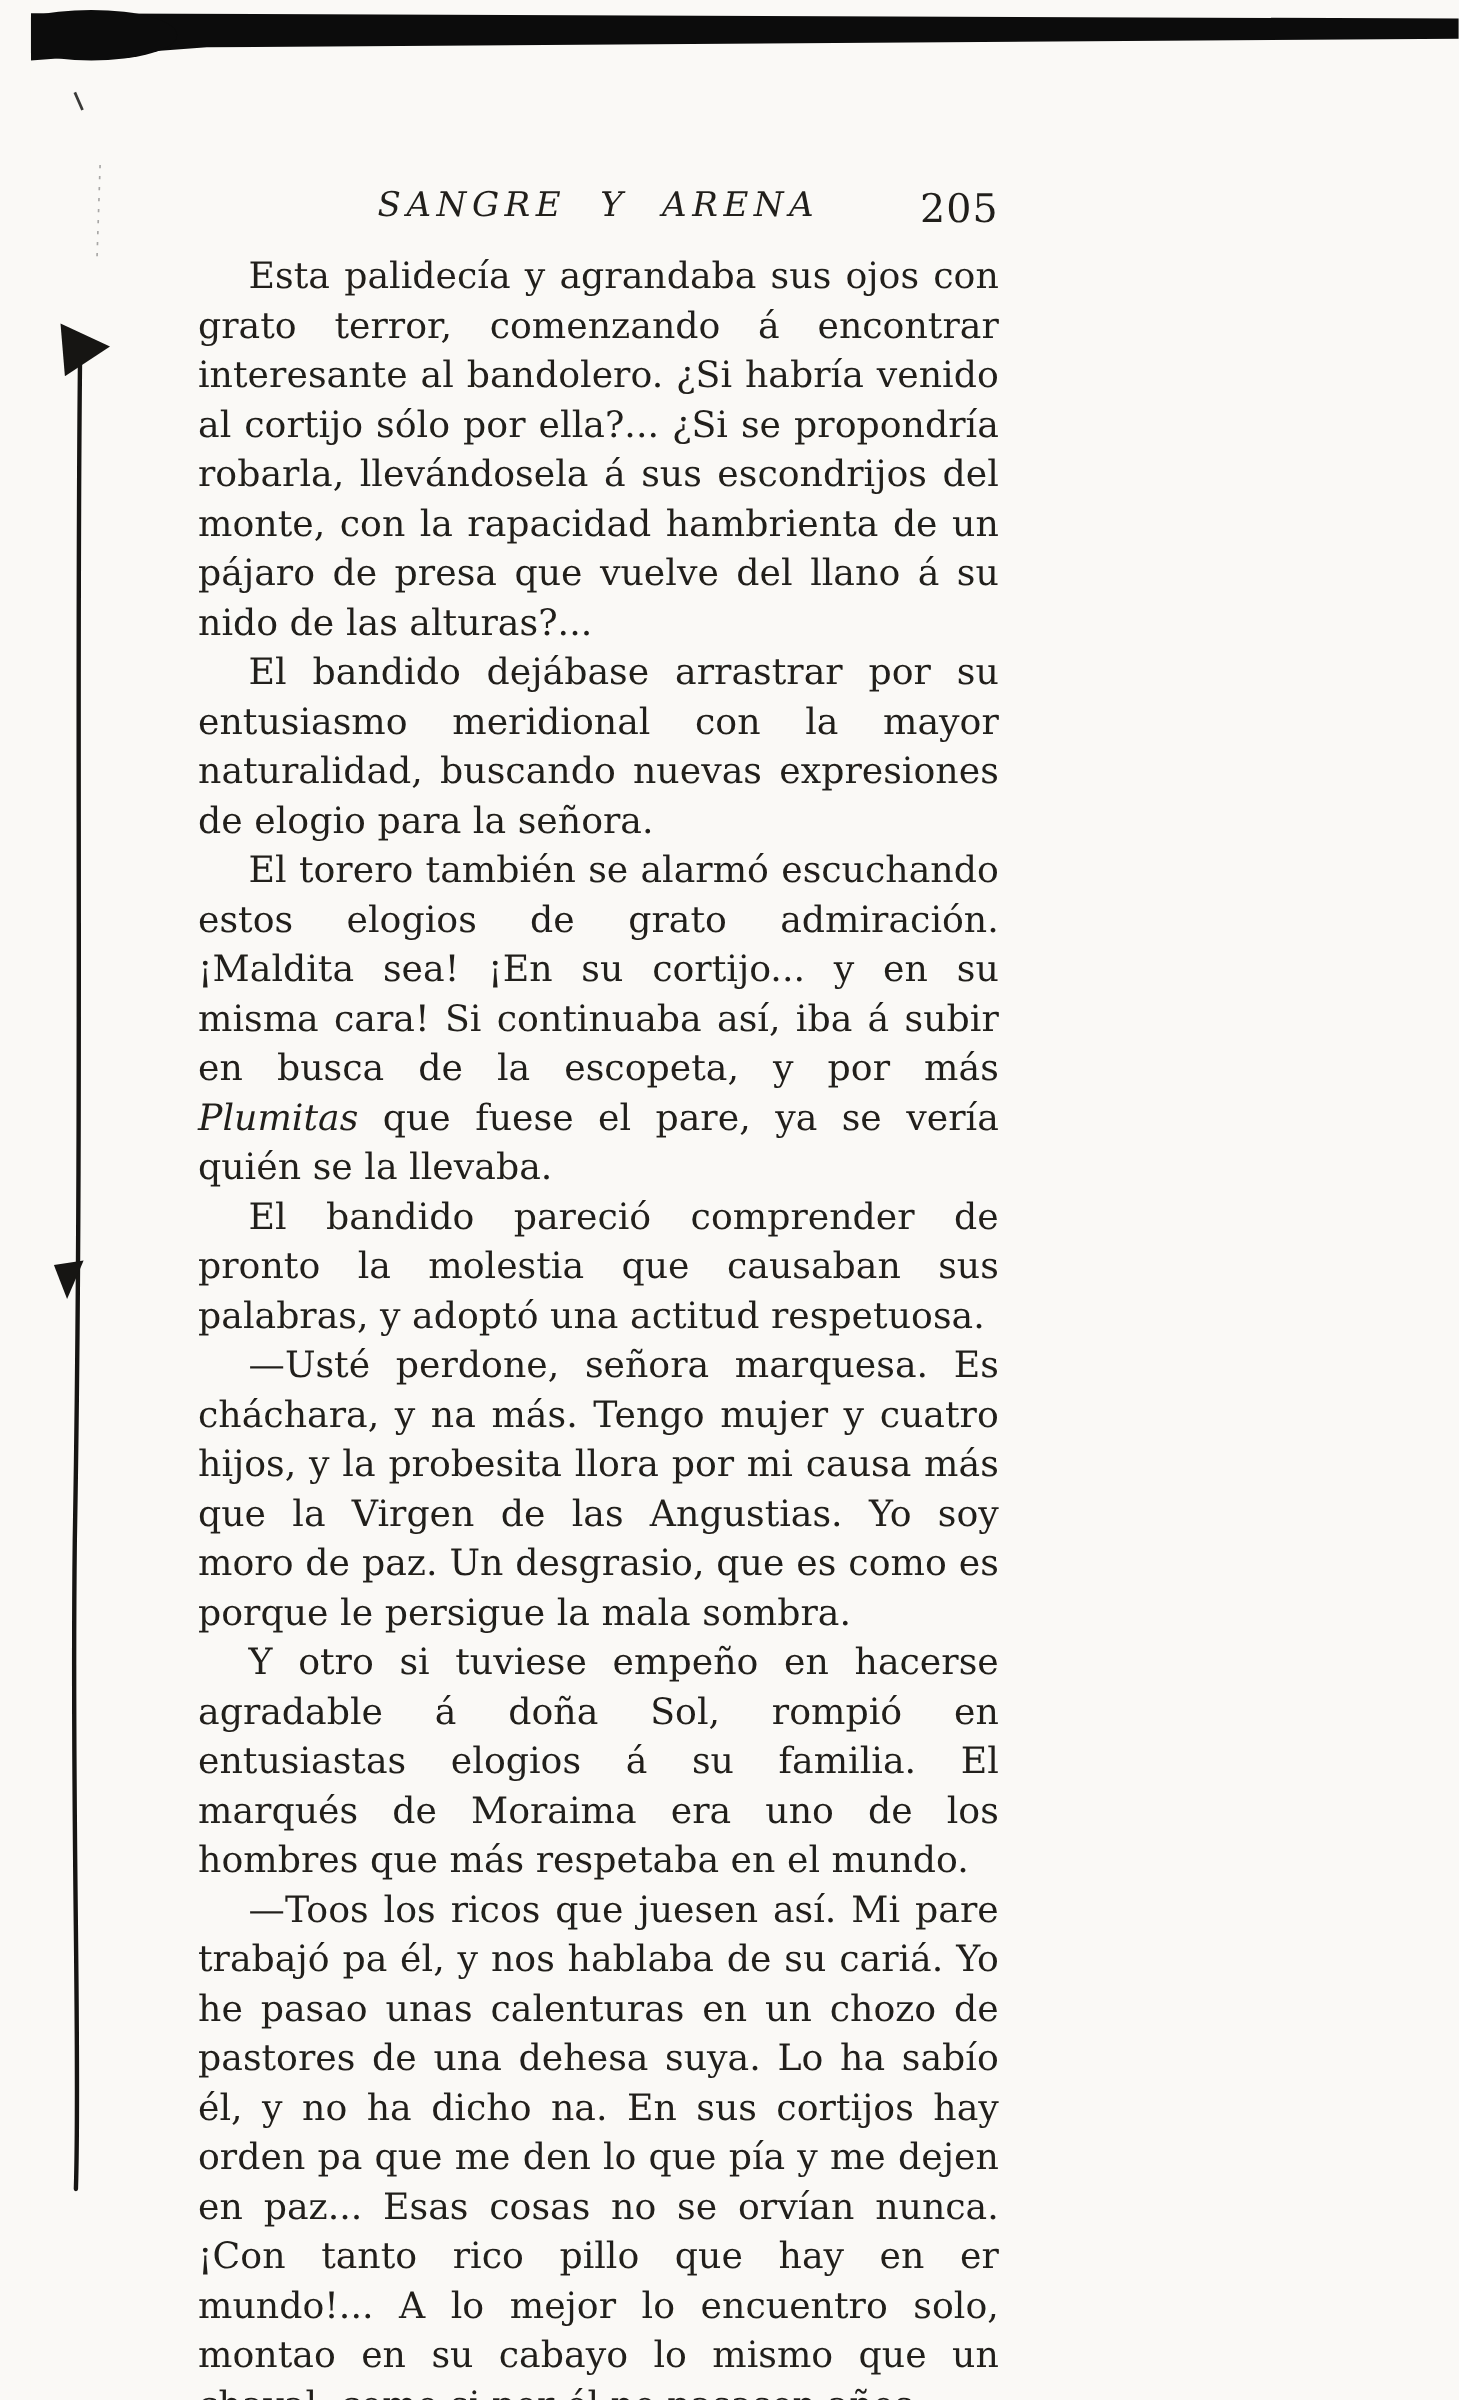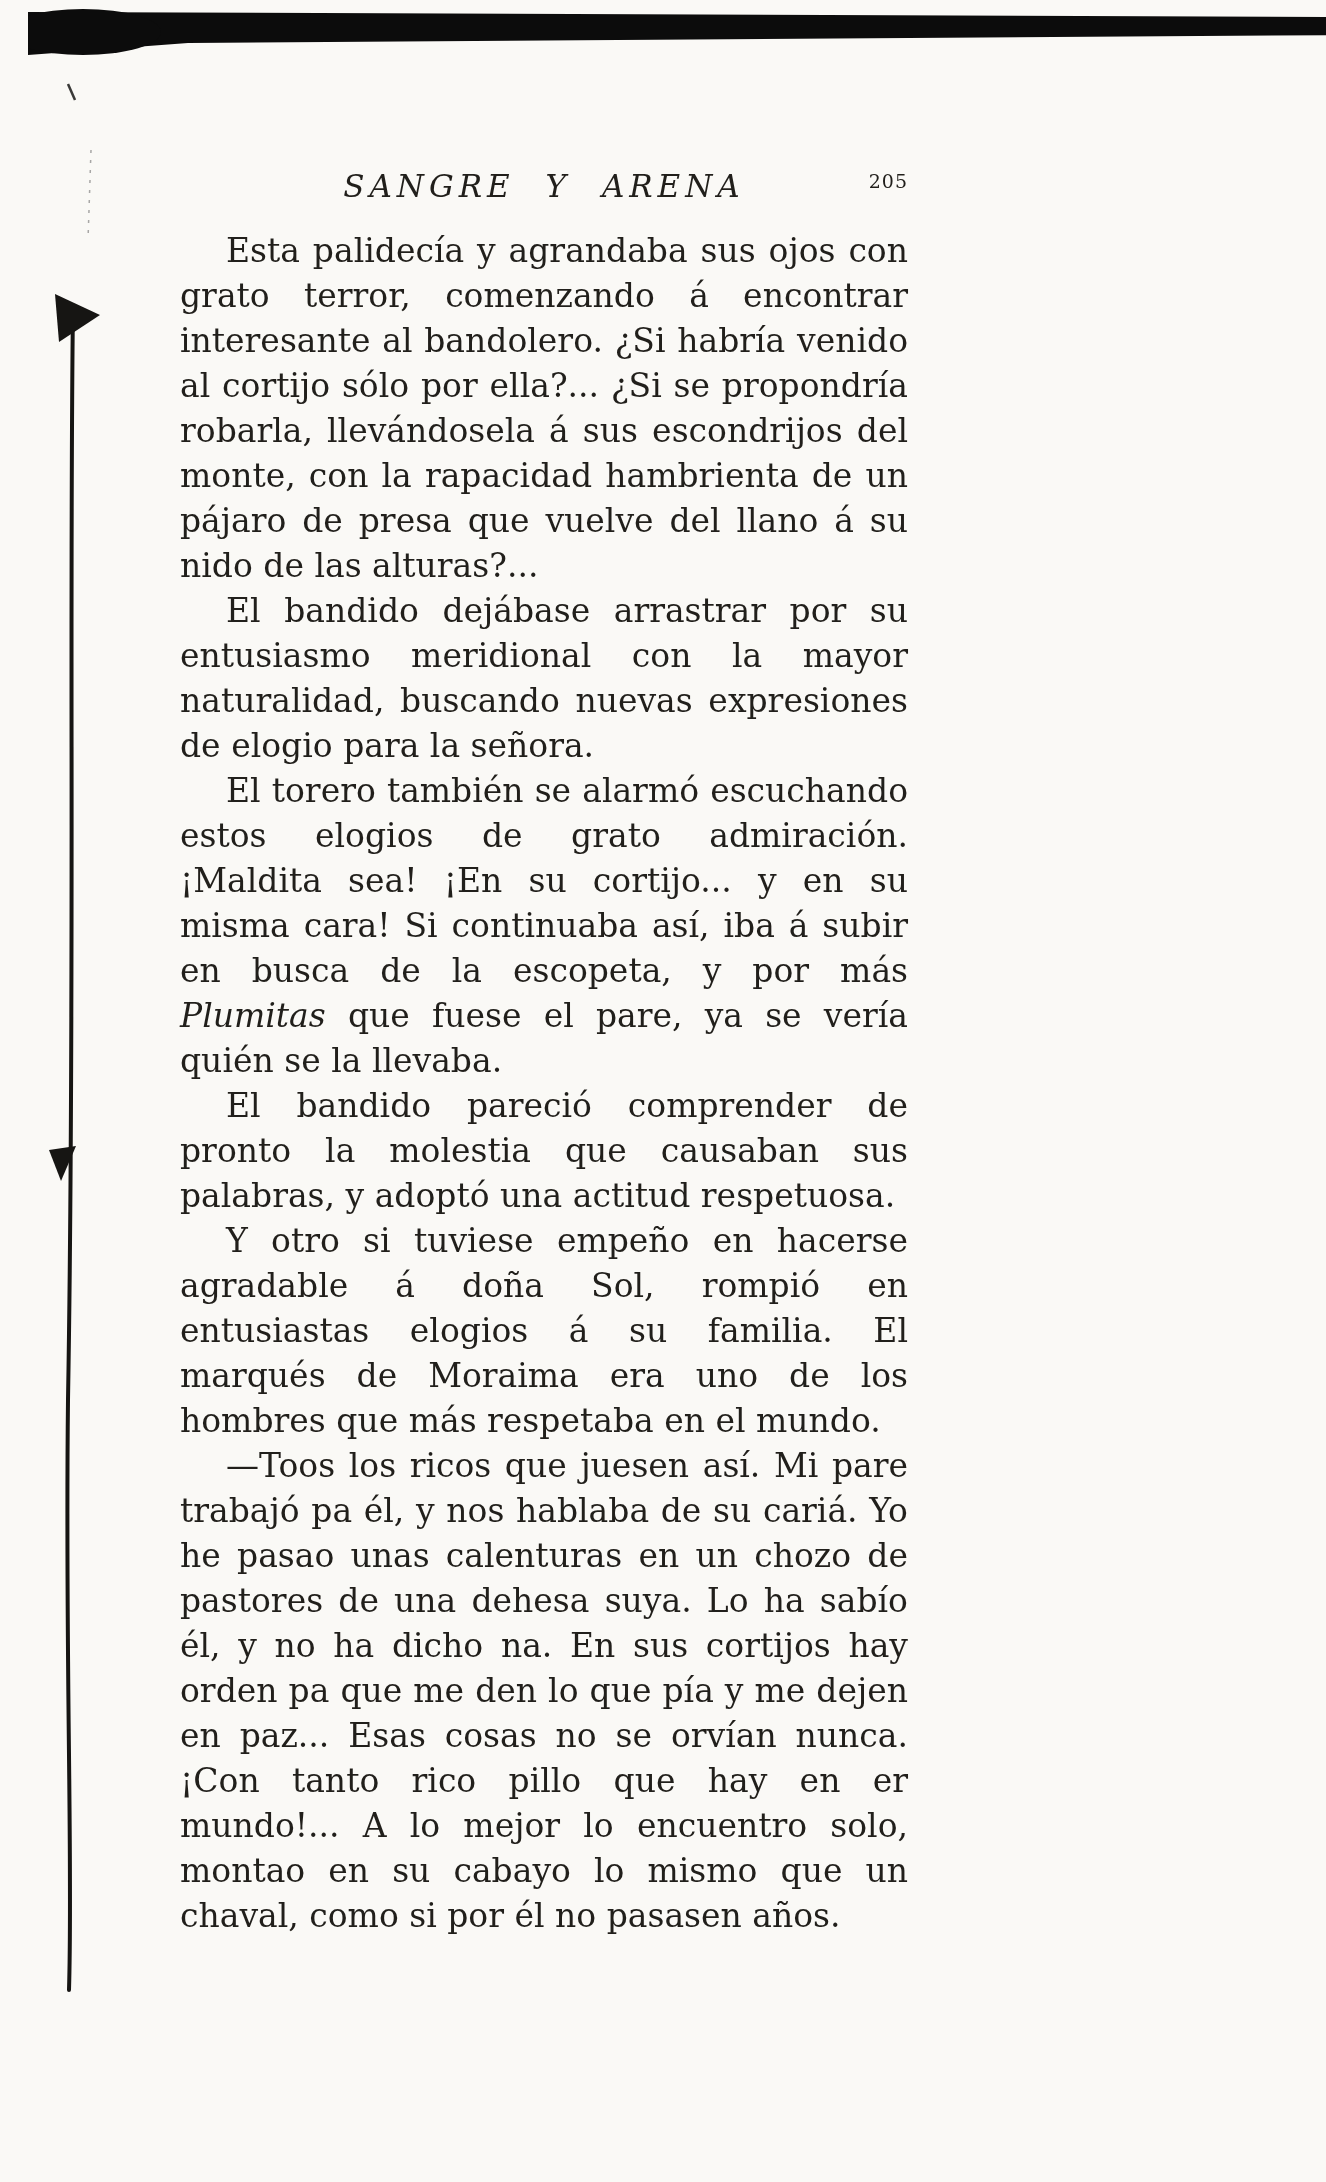--- a/index.html
+++ b/index.html
@@ -32,21 +32,21 @@
     font-style:italic;
     font-size:31px;
     letter-spacing:5px;
     word-spacing:16px;
     white-space:nowrap;
   }
   .page-number{
     position:absolute;
     right:0;
     top:2px;
-    font-size:19px;
+    font-size:36px;
     letter-spacing:1px;
   }
   .body-text{
     font-size:33px;
     line-height:45px;
     text-align:justify;
     hyphens:auto;
     -webkit-hyphens:auto;
   }
   .body-text p{margin:0;text-indent:46px;}
@@ -73,18 +73,19 @@
   <div class="page-content">
     <div class="header">
       <span class="running-title">SANGRE Y ARENA</span>
       <span class="page-number">205</span>
     </div>
     <div class="body-text" id="body-text">
         <p><span>Esta palidecía y agrandaba sus ojos con grato terror, comenzando á encontrar interesante al bandolero. ¿Si habría venido al cortijo sólo por ella?... ¿Si se propondría robarla, llevándosela á sus escondrijos del monte, con la rapacidad hambrienta de un pájaro de presa que vuelve del llano á su nido de las alturas?...</span></p>
         <p><span>El bandido dejábase arrastrar por su entusiasmo meridional con la mayor naturalidad, buscando nuevas expresiones de elogio para la señora.</span></p>
         <p><span>El torero también se alarmó escuchando estos elogios de grato admiración. ¡Maldita sea! ¡En su cortijo... y en su misma cara! Si continuaba así, iba á subir en busca de la escopeta, y por más </span><i>Plumitas</i><span> que fuese el pare, ya se vería quién se la llevaba.</span></p>
         <p><span>El bandido pareció comprender de pronto la molestia que causaban sus palabras, y adoptó una actitud respetuosa.</span></p>
+        <p><span>—Usté perdone, señora marquesa. Es cháchara, y na más. Tengo mujer y cuatro hijos, y la probesita llora por mi causa más que la Virgen de las Angustias. Yo soy moro de paz. Un desgrasio, que es como es porque le persigue la mala sombra.</span></p>
         <p><span>Y otro si tuviese empeño en hacerse agradable á doña Sol, rompió en entusiastas elogios á su familia. El marqués de Moraima era uno de los hombres que más respetaba en el mundo.</span></p>
         <p><span>—Toos los ricos que juesen así. Mi pare trabajó pa él, y nos hablaba de su cariá. Yo he pasao unas calenturas en un chozo de pastores de una dehesa suya. Lo ha sabío él, y no ha dicho na. En sus cortijos hay orden pa que me den lo que pía y me dejen en paz... Esas cosas no se orvían nunca. ¡Con tanto rico pillo que hay en er mundo!... A lo mejor lo encuentro solo, montao en su cabayo lo mismo que un chaval, como si por él no pasasen años.</span></p>
       </div>
   </div>
 
 </div>
 
 </body></html>

